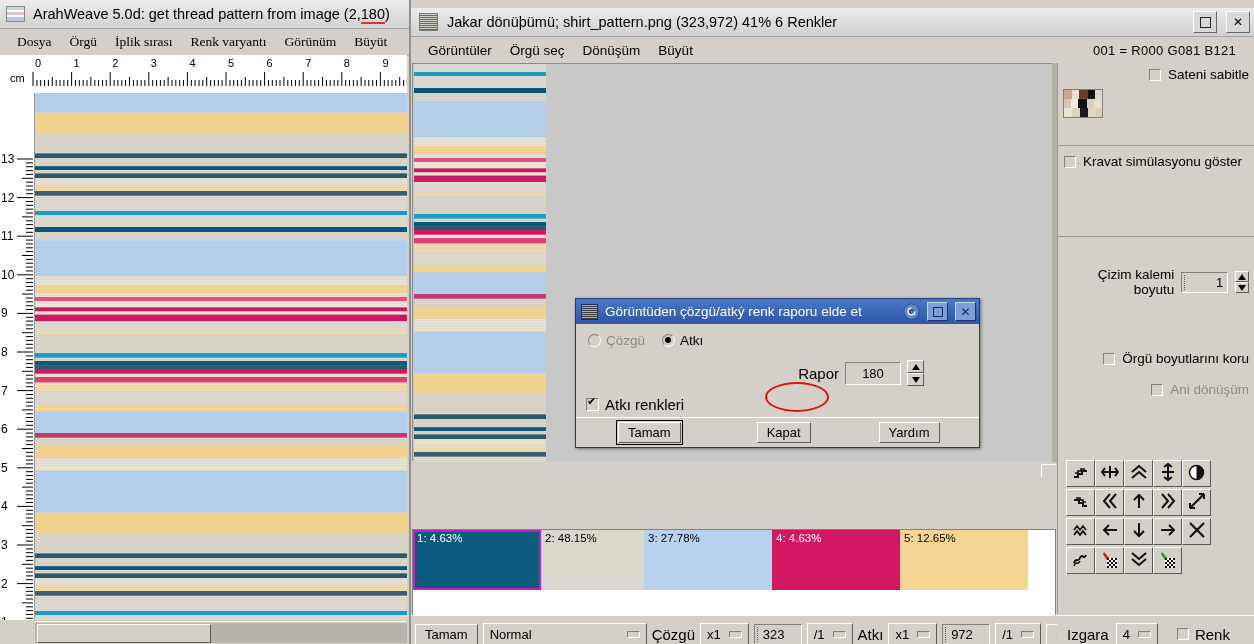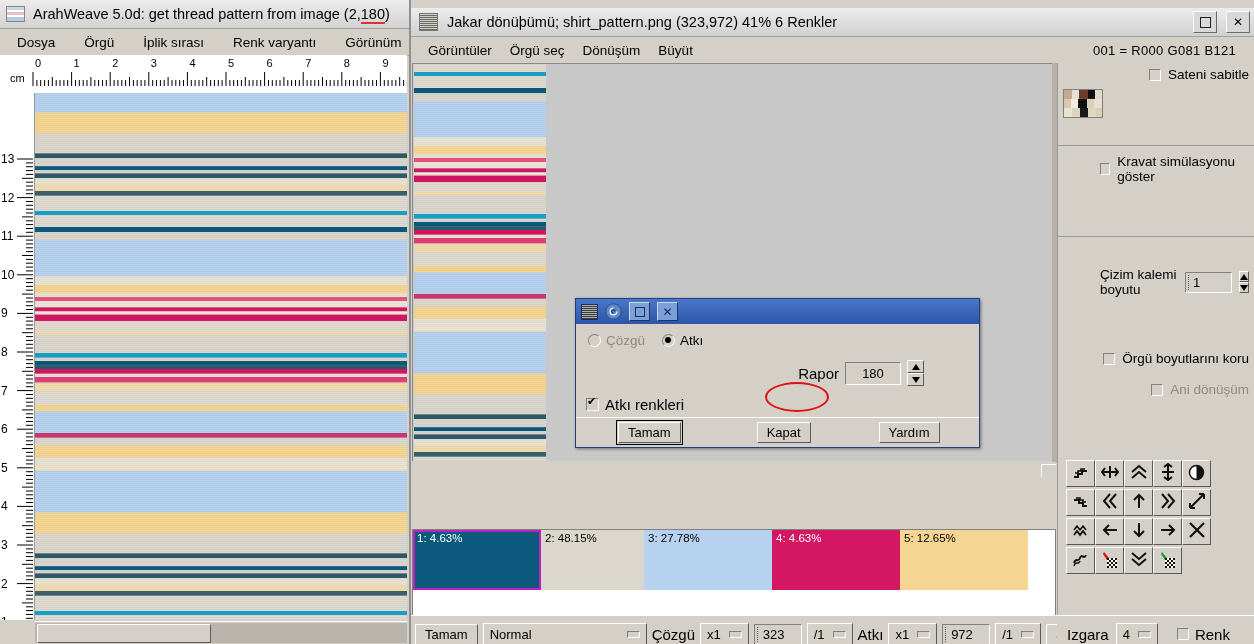--- a/index.html
+++ b/index.html
@@ -12,22 +12,22 @@
 
   
   .left-win{position:absolute;left:0;top:0;width:411px;height:644px;background:#d4d0c8;
             border-right:2px solid #909090;box-sizing:border-box;}
   .lw-title{height:28px;display:flex;align-items:center;gap:8px;padding:0 6px;
             background:linear-gradient(#ececec,#d2d2d2);border-bottom:1px solid #a0a0a0;}
   .lw-ico{width:17px;height:14px;flex:none;border:1px solid #888;background:#efefef;
           background-image:linear-gradient(#c8d6e8 0 3px,#fff 3px 5px,#e8c0c8 5px 8px,#fff 8px 10px,#b8c8dc 10px 13px);}
   .lw-title-text{font-size:14.5px;color:#000;white-space:nowrap;}
   .lw-title-text .ul{border-bottom:2px solid #e03030;}
-  .lw-menu{height:26px;display:flex;align-items:center;gap:11px;padding:0 8px;
-           border-bottom:1px solid #a8a8a8;}
+  .lw-menu{height:26px;display:flex;align-items:center;gap:0;padding:0 8px;
+           border-bottom:1px solid #a8a8a8;font-family:Liberation Serif, serif;}
   .lw-menu .mi{padding:2px 9px;font-size:13.5px;white-space:nowrap;cursor:default;}
 
   .lw-body{position:absolute;left:0;top:55px;right:2px;bottom:0;}
   .hruler{position:absolute;left:0;top:0;right:0;height:38px;background:#fff;
           border-bottom:1px solid #999;overflow:hidden;}
   .hruler .cmlab{position:absolute;left:10px;top:17px;font-size:11px;color:#000;}
   .vruler{position:absolute;left:0;top:38px;width:34px;bottom:24px;background:#fff;
           border-right:1px solid #999;overflow:hidden;}
   .canvasL{position:absolute;left:35px;top:38px;right:0;bottom:24px;background:#ded9d0;overflow:hidden;}
   .lw-hscroll{position:absolute;left:35px;right:0;bottom:0;height:22px;background:#d4d0c8;
@@ -80,21 +80,21 @@
   .txtfield.caret::before{content:"";position:absolute;left:2px;top:2px;bottom:2px;width:1px;
             background:repeating-linear-gradient(#555 0 1px,transparent 1px 2px);}
   .lbl{font-size:15px;white-space:nowrap;}
   .chk{width:10px;height:10px;background:#d4d0c8;display:inline-block;vertical-align:-1px;
        border-top:1px solid #808080;border-left:1px solid #808080;border-right:1px solid #fff;border-bottom:1px solid #fff;}
 
   
   .sidebar{position:absolute;left:646px;top:55px;width:197px;bottom:38px;background:#d4d0c8;
            border-left:1px solid #9a9a9a;}
   .sb-sec{position:relative;border-bottom:1px solid #9a9a9a;}
-  .sb-row{display:flex;align-items:center;gap:7px;padding:4px 6px;font-size:13.5px;margin-left:36px;}
+  .sb-row{display:flex;align-items:center;gap:7px;padding:4px 6px;font-size:13.5px;}
   .sb-row.right{justify-content:flex-end;}
   .thumb{width:38px;height:27px;border:1px solid #808080;margin:3px 0 6px 5px;
          background-image:
            linear-gradient(90deg,#c8a88c 0 20%,#e8e0d4 20% 40%,#6a3a2a 40% 62%,#101010 62% 82%,#e0d8c8 82% 100%),
            linear-gradient(0deg,transparent 0 0);
          background-size:100% 33%;background-repeat:no-repeat;background-position:0 0;
          position:relative;overflow:hidden;}
   .thumb::after{content:"";position:absolute;left:0;right:0;top:33%;bottom:0;
          background:
            linear-gradient(90deg,#d8c8b0 0 18%,#f0ece0 18% 38%,#101010 38% 60%,#d8d0b8 60% 80%,#e8e0cc 80% 100%) 0 0/100% 50% no-repeat,
@@ -644,21 +644,21 @@
         </div>
         <div class="thumb"></div>
       </div>
       <div class="sb-sec" style="height:90px;">
         <div class="sb-row" style="padding-top:8px;">
           <span class="chk"></span>
           <span>Kravat simülasyonu göster</span>
         </div>
       </div>
       <div class="sb-sec" style="height:100px;border-bottom:none;">
-        <div class="sb-row" style="padding-top:30px;">
+        <div class="sb-row" style="padding-top:30px;text-align:right;">
           <span>Çizim kalemi boyutu</span>
           <div class="txtfield caret" style="width:24px;padding-left:7px;">1</div>
           <div class="spin">
             <div>
                 <i class="up"></i>
               </div>
             <div>
                 <i class="dn"></i>
               </div>
           </div>
@@ -843,20 +843,21 @@
       <span style="display:flex;align-items:center;gap:6px;margin-left:12px;">
         <span class="chk"></span>
         <span class="lbl">Renk</span>
       </span>
     </div>
   </div>
 
   <div class="dlg">
     <div class="dlg-title">
       <div class="dlg-ico"></div>
+      <div class="dlg-ttext">Görüntüden çözgü/atký renk raporu elde et</div>
       <svg class="dlg-spiral" viewBox="0 0 20 20">
         <circle cx="10" cy="10" r="9" fill="#5d8ac8" stroke="#2a4a80"></circle>
         <path d="M14 10a4 4 0 1 1-4-4" fill="none" stroke="#f0f4ff" stroke-width="1.6"></path>
         <path d="M12 10a2 2 0 1 0-2 2" fill="none" stroke="#1f3b6e" stroke-width="1.4"></path>
       </svg>
       <div class="dlg-btn">
           <span class="sq"></span>
         </div>
       <div class="dlg-btn">
           <span class="xx">✕</span>

